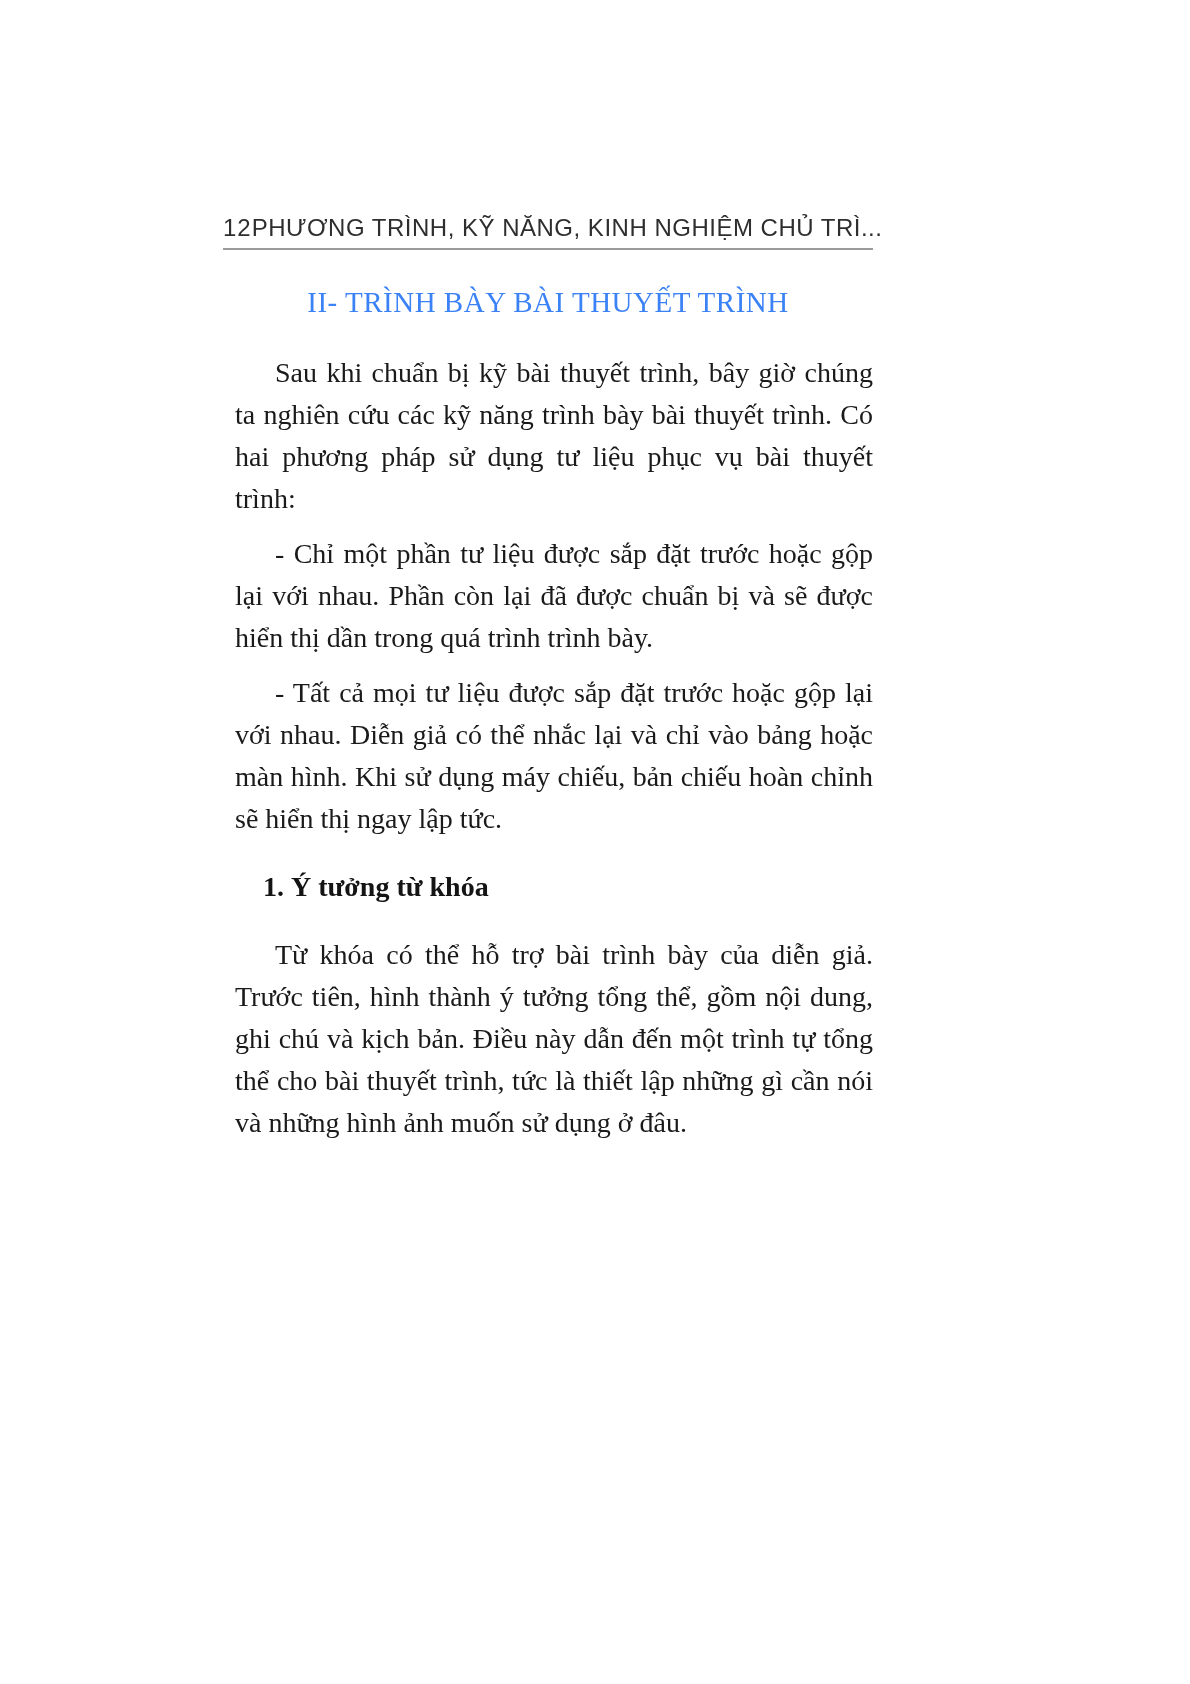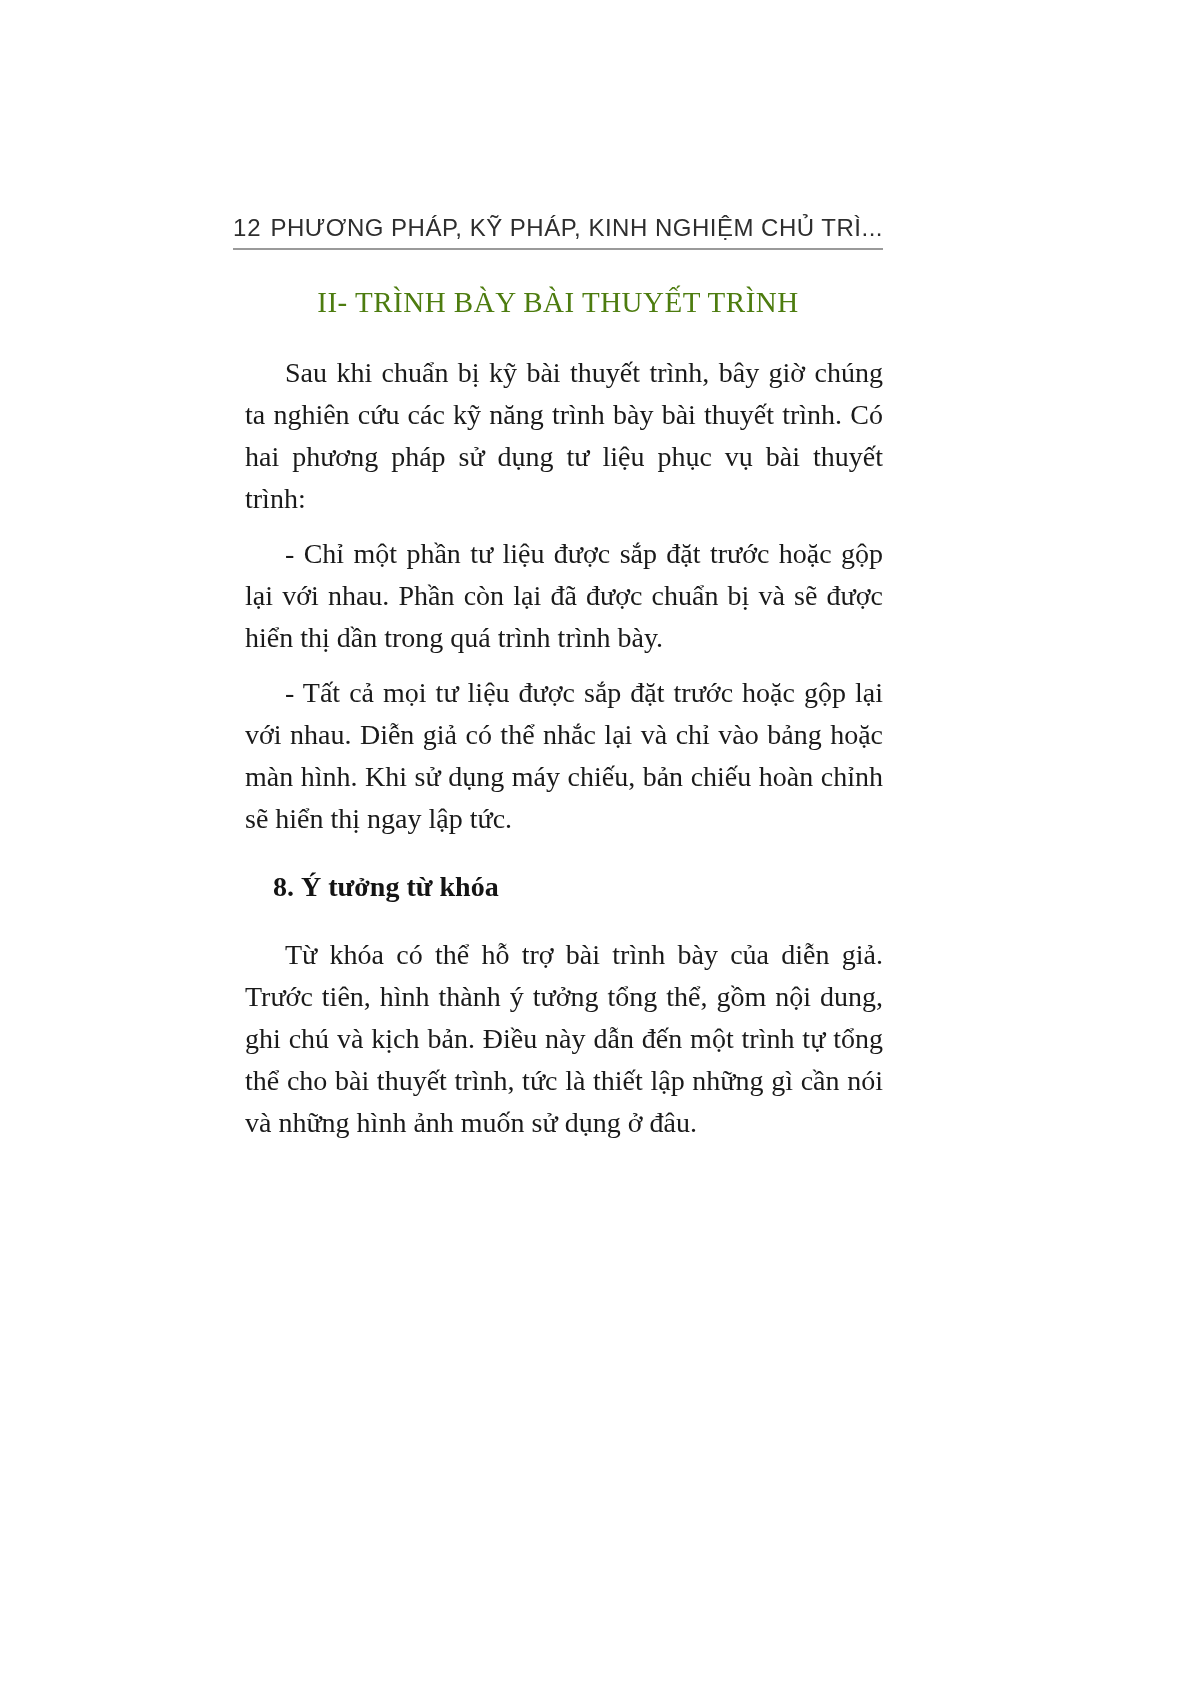--- a/index.html
+++ b/index.html
@@ -11,21 +11,21 @@
     position: relative;
     width: 1190px;
     height: 1684px;
     background: #ffffff;
     overflow: hidden;
     font-family: "Liberation Serif", "DejaVu Serif", serif;
     color: #1c1c1c;
   }
   .content-col {
     position: absolute;
-    left: 233px;
+    left: 223px;
     top: 214px;
     width: 650px;
   }
   .running-header {
     display: flex;
     justify-content: space-between;
     align-items: flex-end;
     font-family: "Liberation Sans", "DejaVu Sans", sans-serif;
     font-size: 24px;
     line-height: 28px;
@@ -43,21 +43,21 @@
     width: 100%;
     height: 0;
     border-bottom: 2px solid #9a9a9a;
   }
   .section-title {
     margin: 32px 0 30px 0;
     font-size: 29px;
     font-weight: normal;
     text-align: center;
     letter-spacing: 0.5px;
-    color: #4d7c0f;
+    color: #3b82f6;
     line-height: 40px;
   }
   .body-text {
     font-size: 28px;
     line-height: 42px;
     text-align: justify;
     color: #1a1a1a;
   }
   .body-text p.para {
     margin: 0 0 13px 12px;
@@ -73,29 +73,29 @@
   }
 </style>
 </head>
 <body>
 
 <div class="page">
   <div class="content-col">
 
     <header class="running-header">
       <span class="page-num">12</span>
-      <span class="running-title">PHƯƠNG PHÁP, KỸ PHÁP, KINH NGHIỆM CHỦ TRÌ...</span>
+      <span class="running-title">PHƯƠNG TRÌNH, KỸ NĂNG, KINH NGHIỆM CHỦ TRÌ...</span>
     </header>
 
     <div class="header-rule"></div>
 
     <h1 class="section-title">II- TRÌNH BÀY BÀI THUYẾT TRÌNH</h1>
 
     <main class="body-text">
       <p class="para">Sau khi chuẩn bị kỹ bài thuyết trình, bây giờ chúng ta nghiên cứu các kỹ năng trình bày bài thuyết trình. Có hai phương pháp sử dụng tư liệu phục vụ bài thuyết trình:</p>
       <p class="para">- Chỉ một phần tư liệu được sắp đặt trước hoặc gộp lại với nhau. Phần còn lại đã được chuẩn bị và sẽ được hiển thị dần trong quá trình trình bày.</p>
       <p class="para">- Tất cả mọi tư liệu được sắp đặt trước hoặc gộp lại với nhau. Diễn giả có thể nhắc lại và chỉ vào bảng hoặc màn hình. Khi sử dụng máy chiếu, bản chiếu hoàn chỉnh sẽ hiển thị ngay lập tức.</p>
-      <h2 class="subheading">8. Ý tưởng từ khóa</h2>
+      <h2 class="subheading">1. Ý tưởng từ khóa</h2>
       <p class="para">Từ khóa có thể hỗ trợ bài trình bày của diễn giả. Trước tiên, hình thành ý tưởng tổng thể, gồm nội dung, ghi chú và kịch bản. Điều này dẫn đến một trình tự tổng thể cho bài thuyết trình, tức là thiết lập những gì cần nói và những hình ảnh muốn sử dụng ở đâu.</p>
     </main>
 
   </div>
 </div>
 
 </body></html>

